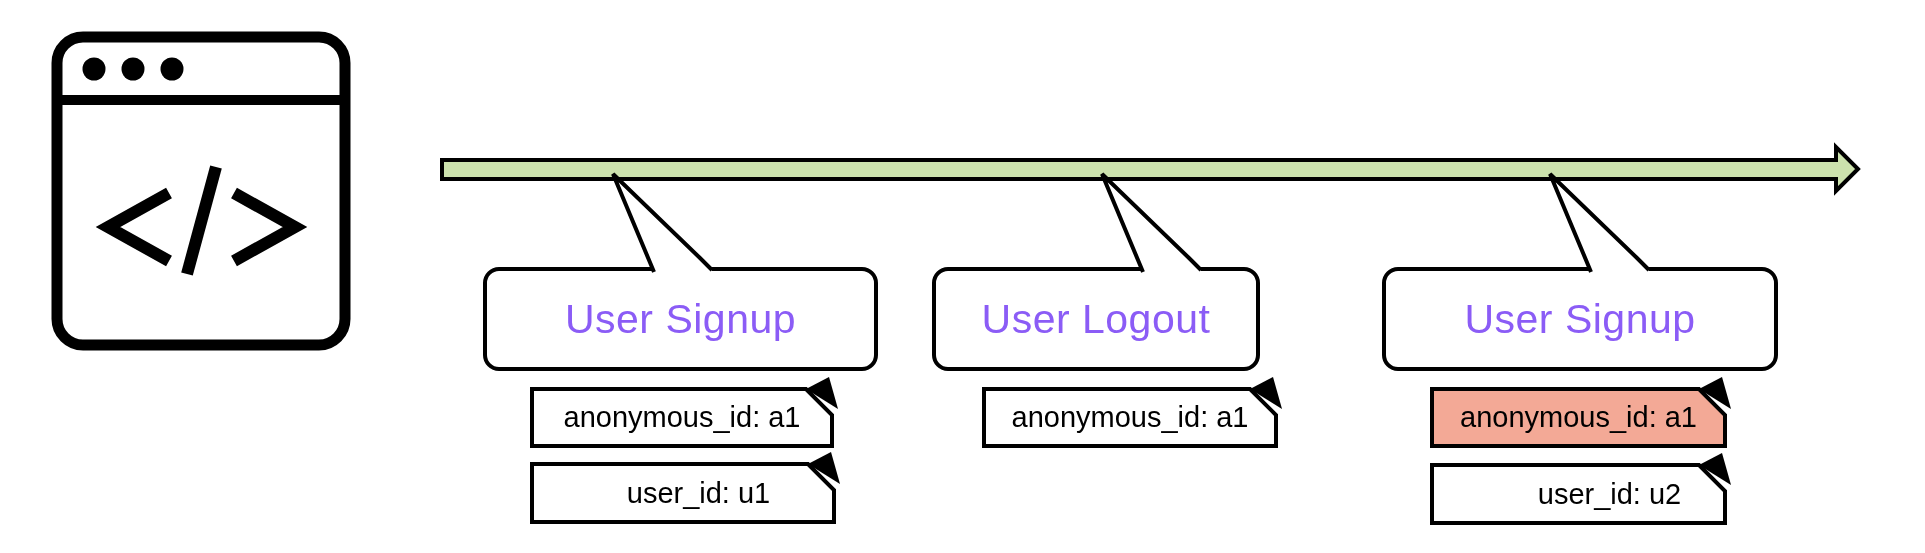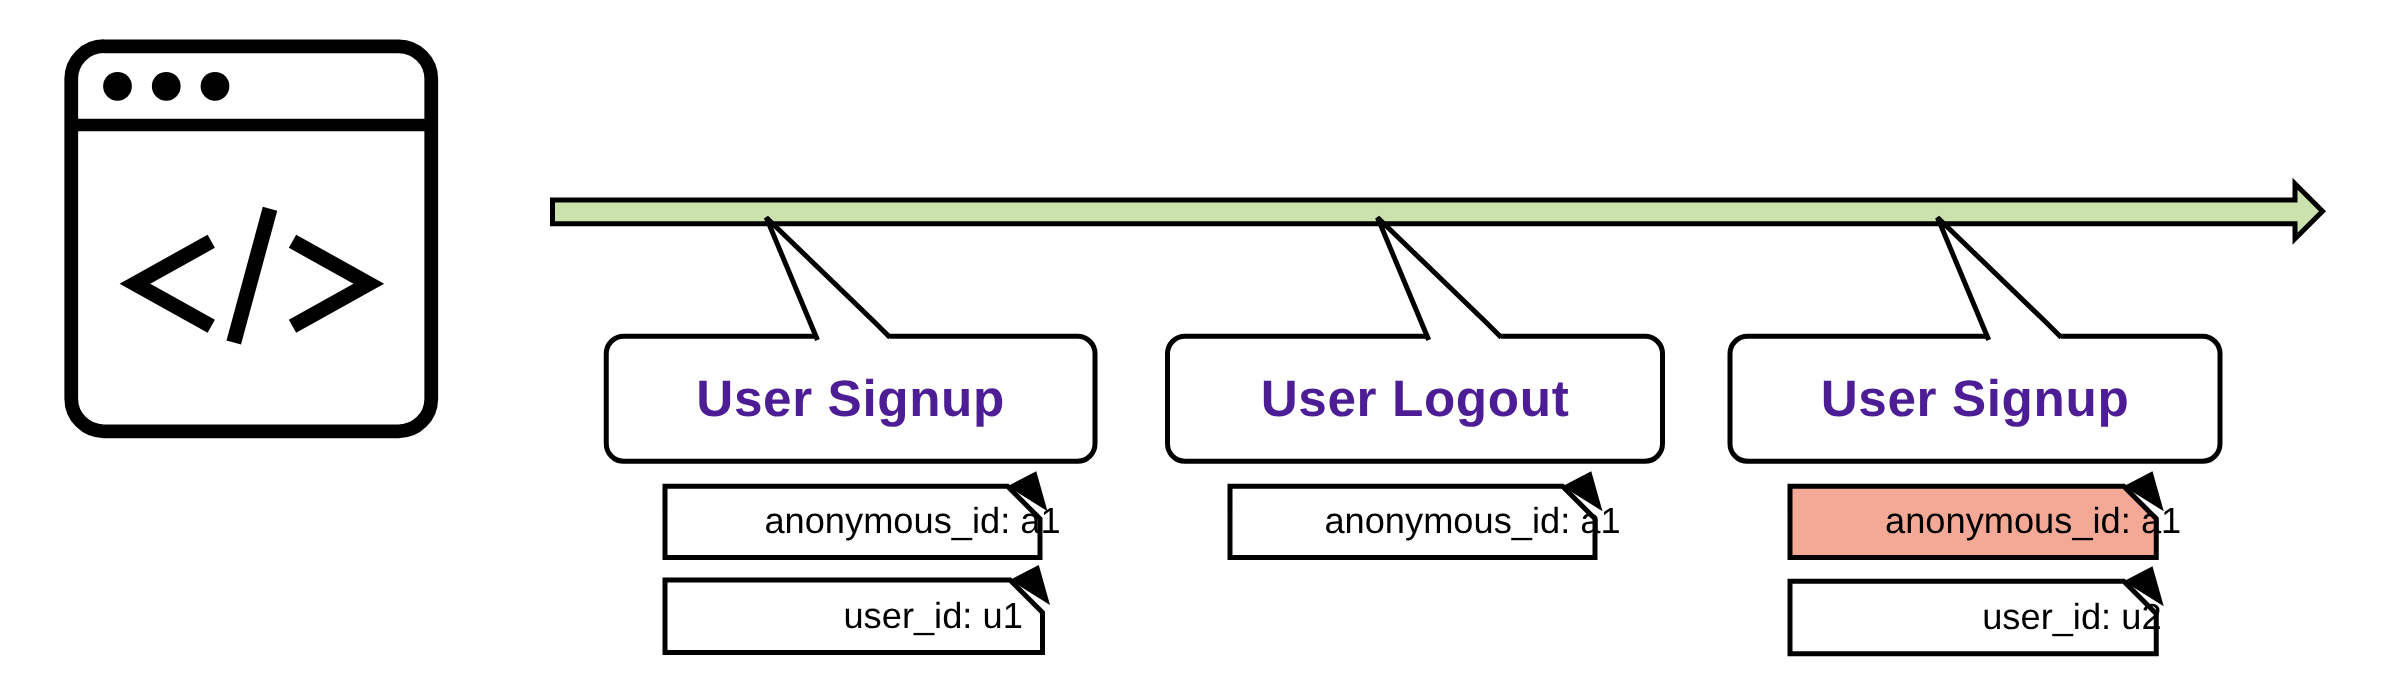--- a/index.html
+++ b/index.html
@@ -19,39 +19,38 @@
     height: 104px;
     background: #ffffff;
     border: 4px solid #000000;
     border-radius: 16px;
     display: flex;
     align-items: center;
     justify-content: center;
     z-index: 1;
   }
   .event-box.b0 { left: 483px; width: 395px; }
-  .event-box.b1 { left: 932px; width: 400px; }
+  .event-box.b1 { left: 932px; width: 328px; }
   .event-box.b2 { left: 1382px; width: 396px; }
   .event-title {
     font-size: 41px;
-    font-weight: bold;
-    color: #4c1d95;
+    font-weight: normal;
+    color: #8b5cf6;
     letter-spacing: 0.5px;
     white-space: nowrap;
   }
   .tag-text {
     position: absolute;
     z-index: 3;
     display: flex;
     align-items: center;
     justify-content: center;
     font-size: 29px;
     color: #000000;
     white-space: nowrap;
-    margin-left: 48px;
   }
   .tag-text.t0 { left: 530px; top: 387px; width: 304px; height: 61px; }
   .tag-text.t1 { left: 530px; top: 462px; width: 306px; height: 62px; padding-left: 31px; }
   .tag-text.t2 { left: 982px; top: 387px; width: 296px; height: 61px; }
   .tag-text.t3 { left: 1430px; top: 387px; width: 297px; height: 61px; }
   .tag-text.t4 { left: 1461px; top: 463px; width: 297px; height: 62px; }
 </style>
 </head>
 <body>
 

